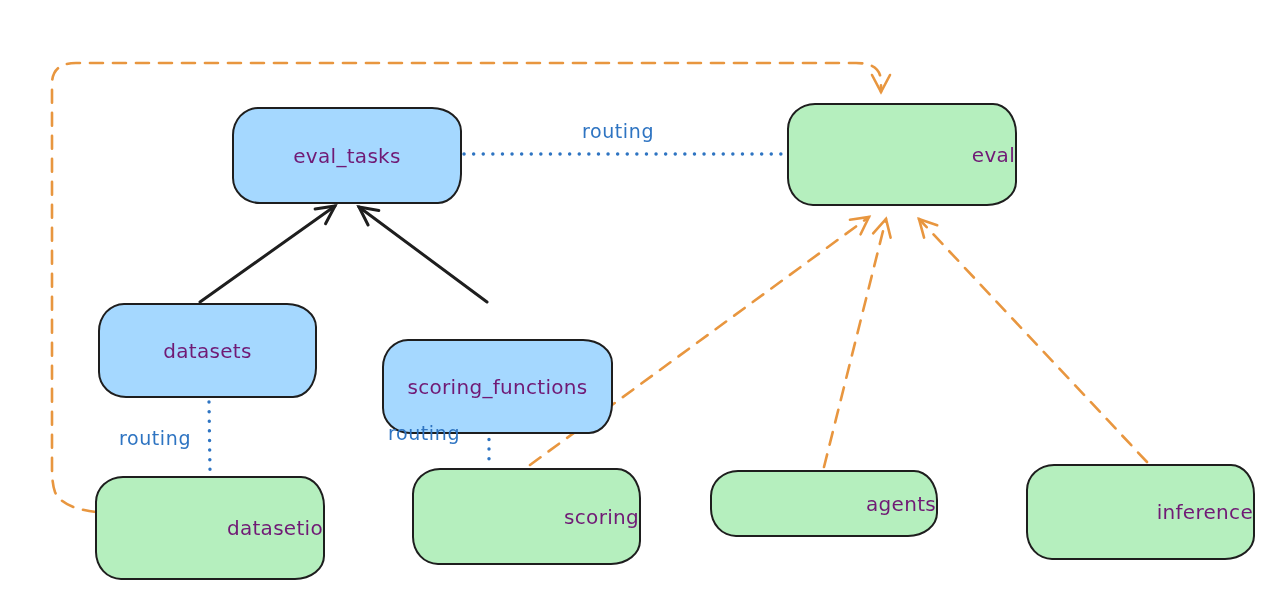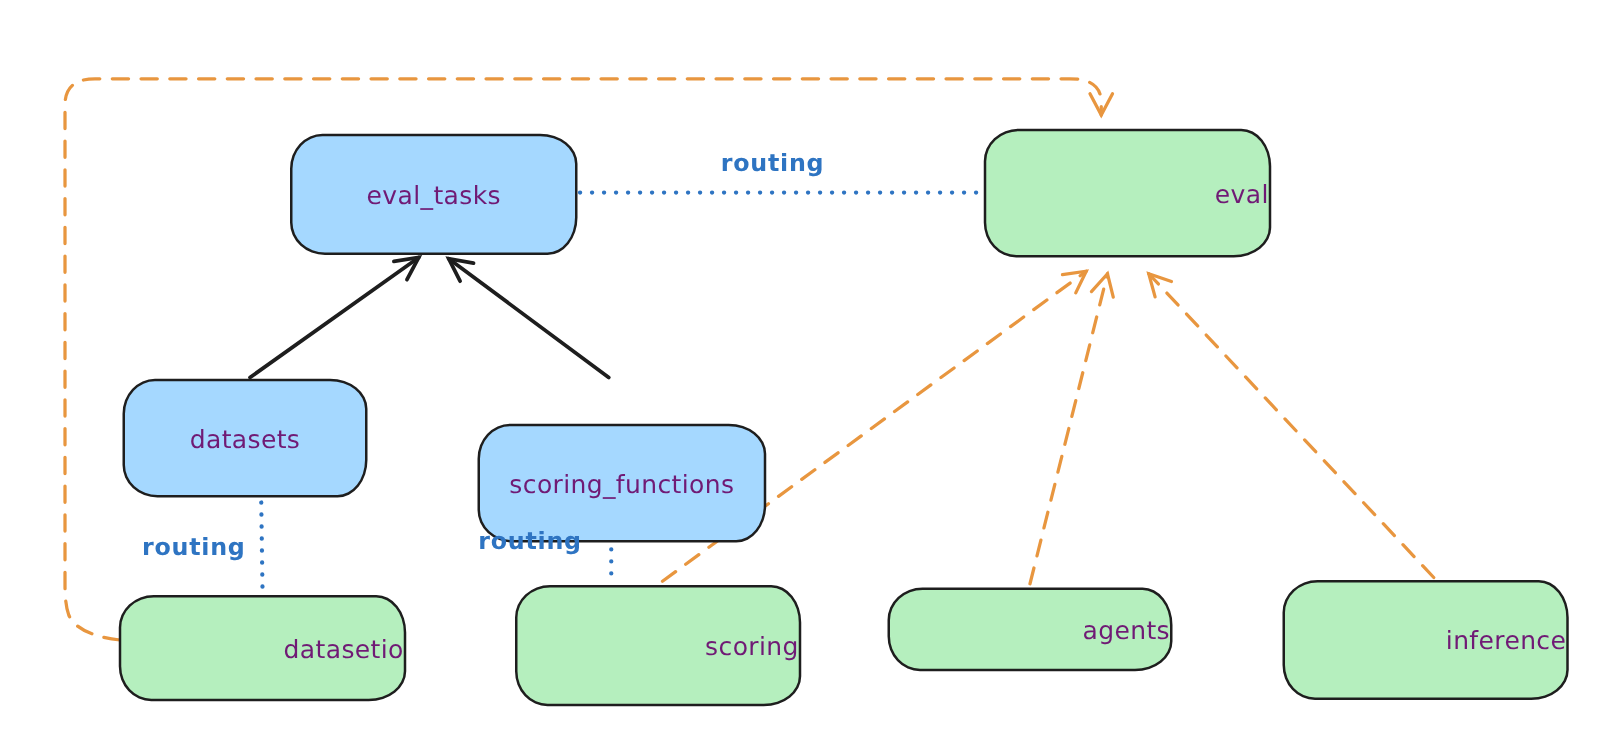--- a/index.html
+++ b/index.html
@@ -31,21 +31,21 @@
     color: #701a75;
     letter-spacing: 0.3px;
   }
   .node-blue  { background: #a5d8ff; border-radius: 26px 30px 24px 28px / 28px 24px 30px 26px; }
   .node-green { background: #b5efbe; border-radius: 28px 24px 30px 26px / 26px 30px 24px 28px; justify-content: flex-end; }
   .routing-label {
     position: absolute;
     transform: translate(-50%, -50%);
     color: #2e74c2;
     font-size: 19px;
-    font-weight: bold;
+    font-weight: normal;
     letter-spacing: 0.6px;
     white-space: nowrap;
   }
 </style>
 </head>
 <body>
 
 <div id="canvas">
 
   <svg id="edges" viewBox="0 0 1280 596" xmlns="http://www.w3.org/2000/svg">
@@ -72,29 +72,29 @@
   </svg>
 
   <div class="node node-blue" style="left:232px; top:107px; width:230px; height:97px;">
     <span>eval_tasks</span>
   </div>
 
   <div class="node node-green" style="left:787px; top:103px; width:230px; height:103px;">
     <span>eval</span>
   </div>
 
-  <div class="node node-blue" style="left:98px; top:303px; width:196px; height:95px;">
+  <div class="node node-blue" style="left:98px; top:303px; width:219px; height:95px;">
     <span>datasets</span>
   </div>
 
   <div class="node node-blue" style="left:382px; top:303px; width:231px; height:95px;margin-top:36px;">
     <span>scoring_functions</span>
   </div>
 
-  <div class="node node-green" style="left:95px; top:476px; width:230px; height:85px;">
+  <div class="node node-green" style="left:95px; top:476px; width:230px; height:104px;">
     <span>datasetio</span>
   </div>
 
   <div class="node node-green" style="left:412px; top:468px; width:229px; height:97px;">
     <span>scoring</span>
   </div>
 
   <div class="node node-green" style="left:710px; top:470px; width:228px; height:67px;">
     <span>agents</span>
   </div>

